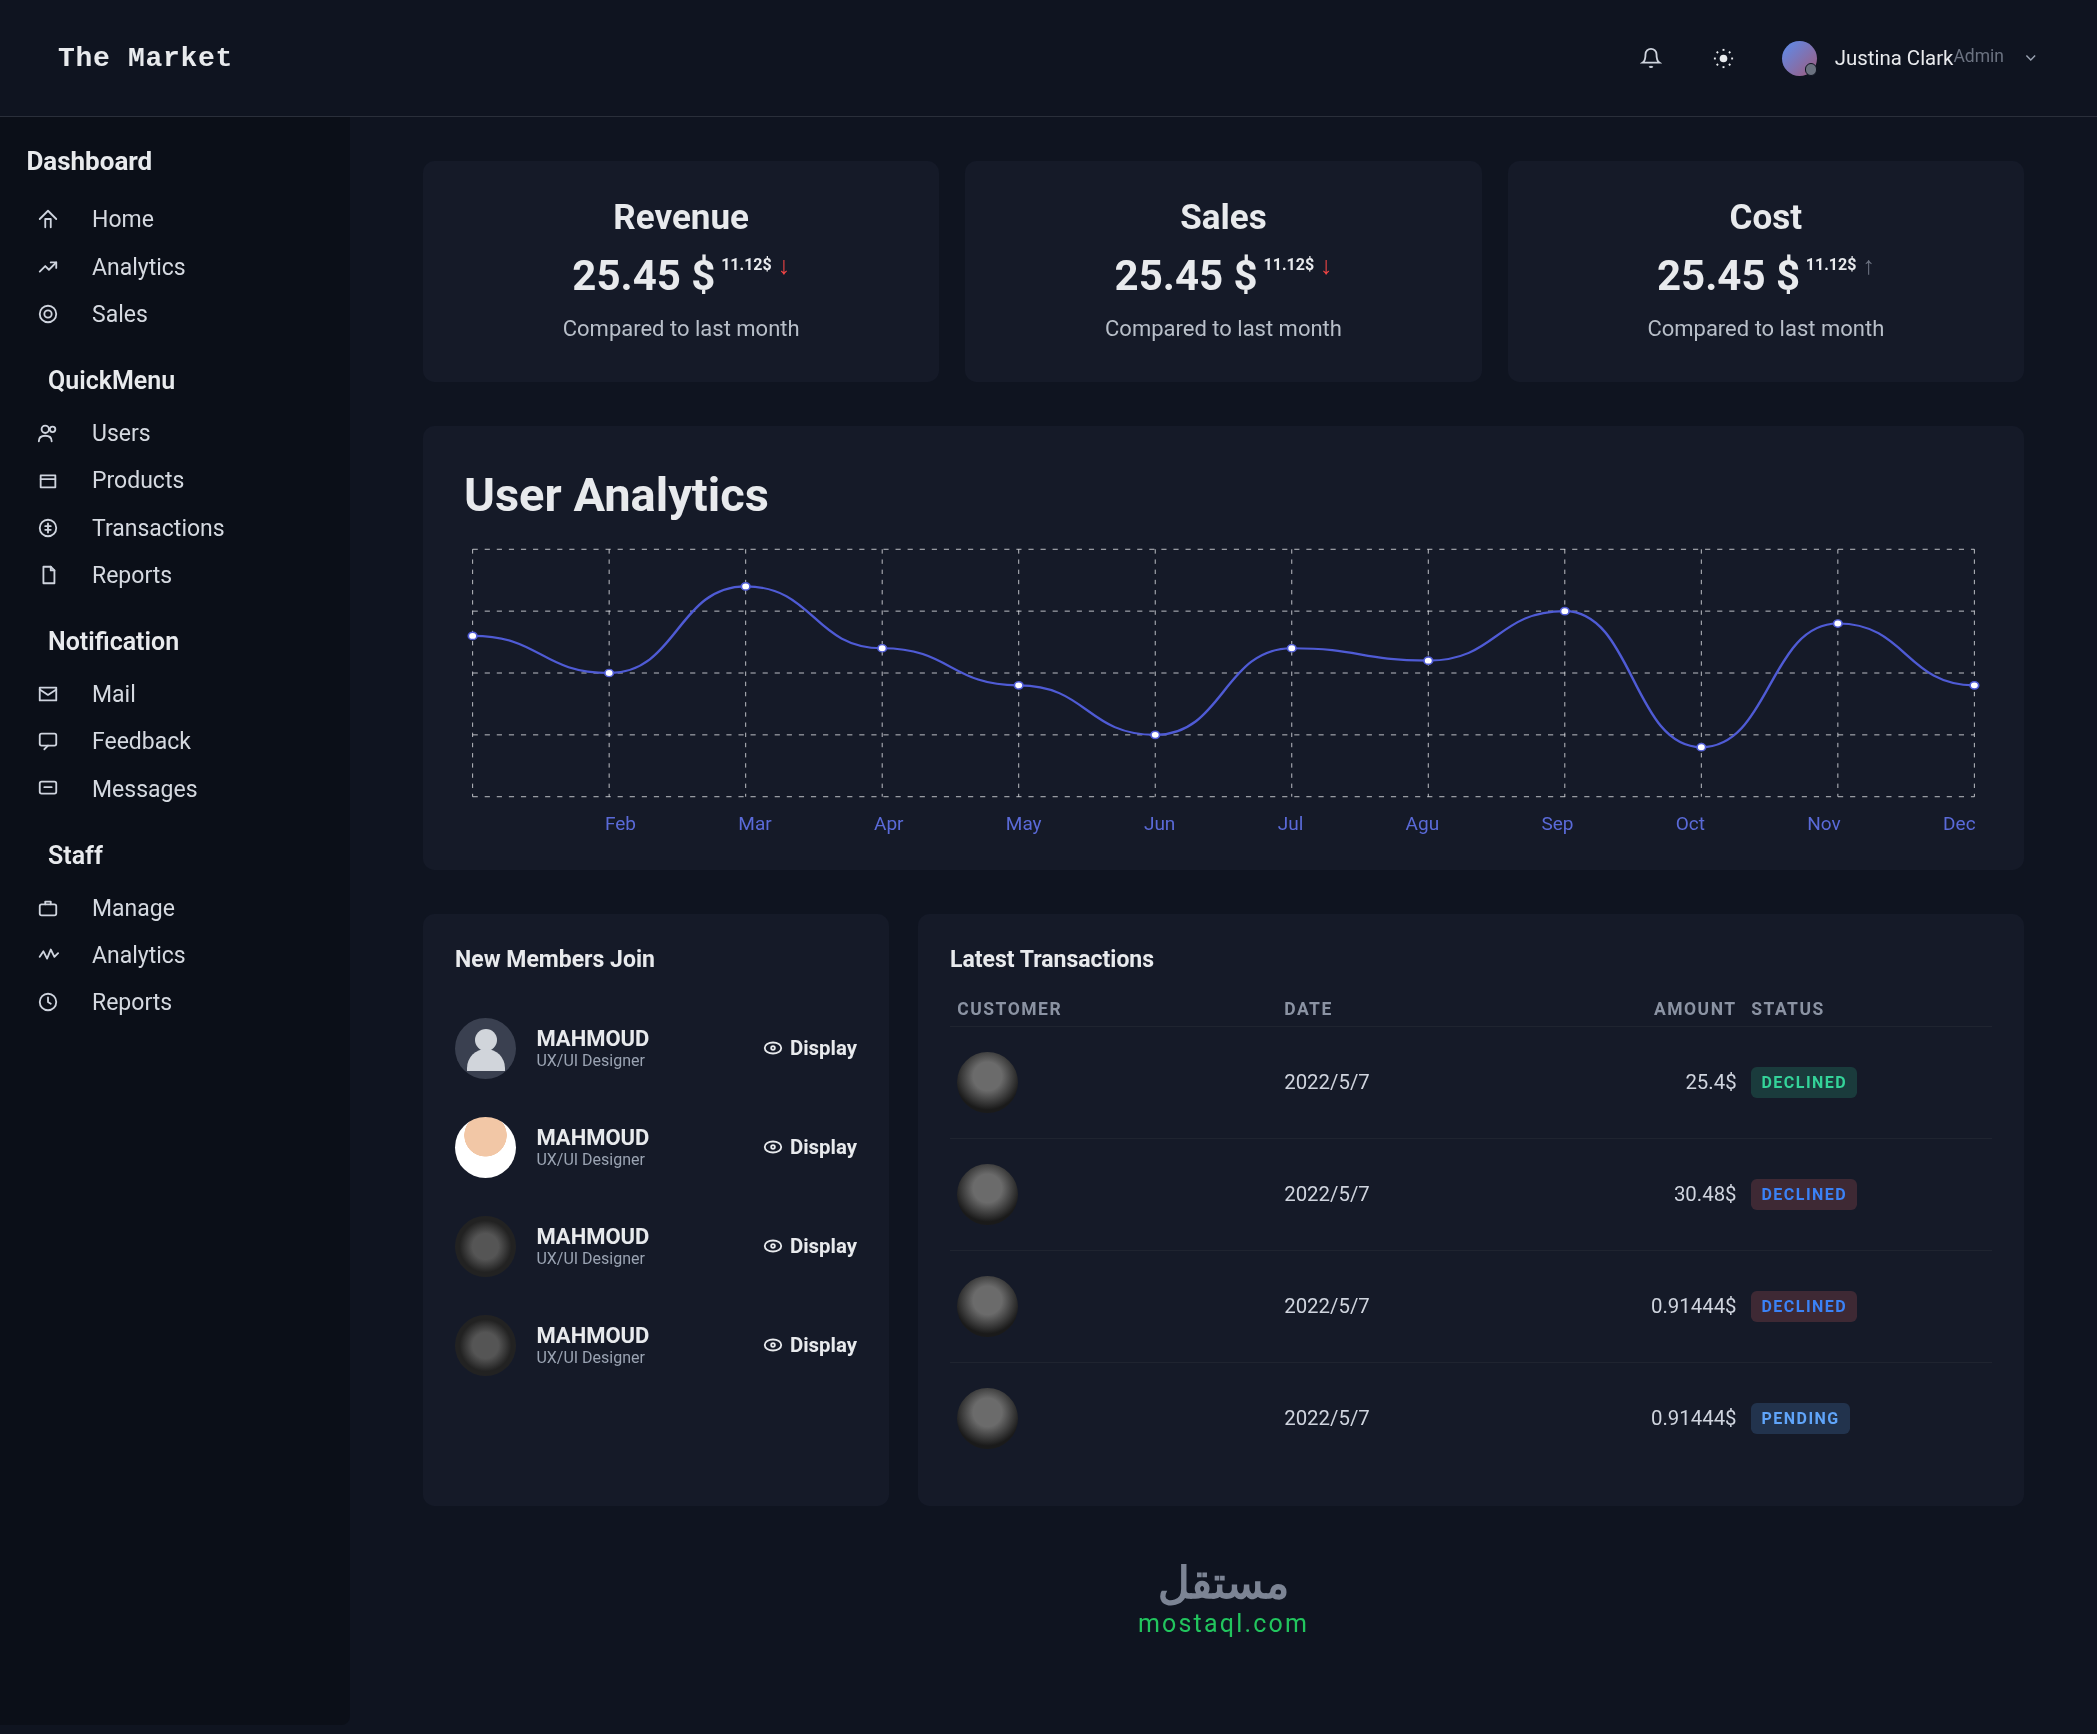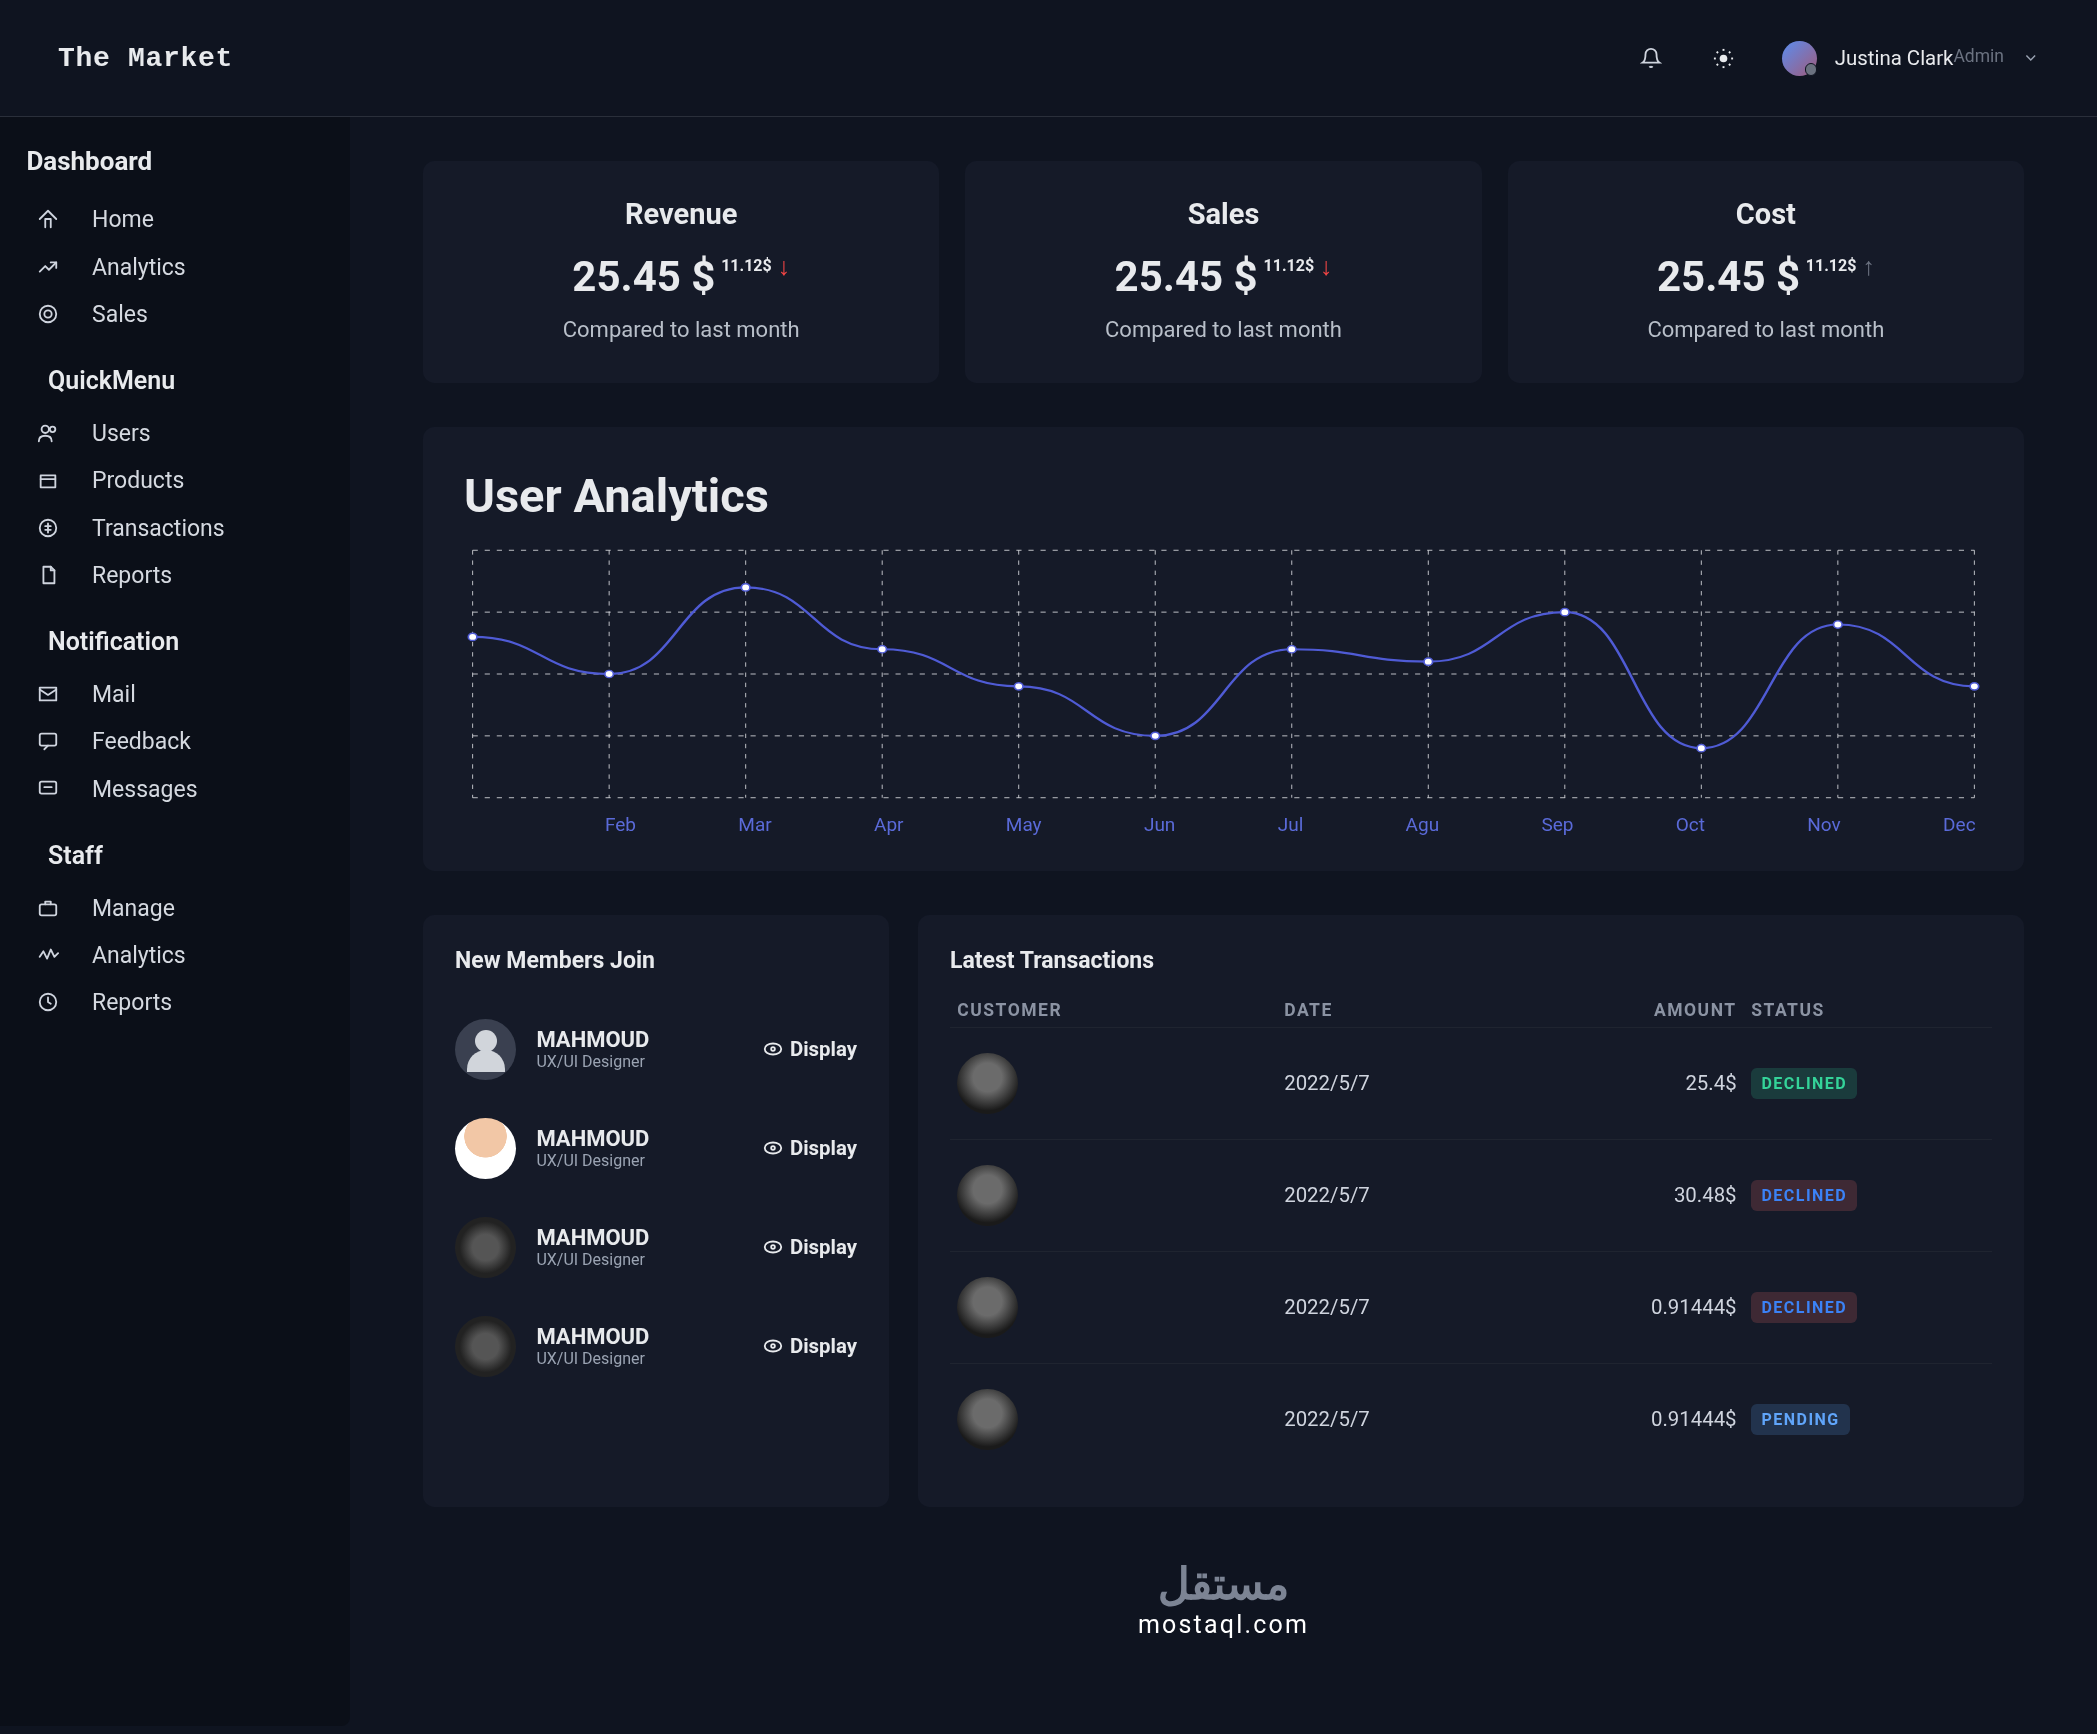--- a/index.html
+++ b/index.html
@@ -38,21 +38,21 @@
 .layout { display:flex; }
 .sidebar { width:350px; background:#0b0f18; padding:29px 22px; border-radius:0 0 8.7px 0; }
 .side-title { font-size:26px; font-weight:700; margin-bottom:20px; padding-left:4.4px; }
 .side-group { font-size:25px; font-weight:600; margin:28px 0 14.6px 26px; }
 .side-item { display:flex; gap:31px; padding:10.2px 13px; border-radius:7.3px; cursor:pointer; font-size:23px; color:#d5d9e0; }
 .side-icon { width:26px; height:26px; display:flex; align-items:center; justify-content:center; color:#cfd4de; }
 
 .main { flex:1; padding:44px 44px 87px 44px; }
 .cards { display:flex; gap:26px; margin-bottom:44px; padding:0 29px; }
 .card { flex:1; background:#151a28; border-radius:11.7px; padding:36px 29px 41px 29px; text-align:center; }
-.card h3 { font-size:29px; font-weight:700; margin-bottom:21px; }
+.card h3 { font-size:35px; font-weight:700; margin-bottom:13px; }
 .card .big { font-size:42px; font-weight:700; display:inline-flex; align-items:flex-start; gap:5.8px; }
 .card .sup { font-size:16px; margin-top:4.4px; }
 .card .arrow { font-size:25px; }
 .card .arrow.down { color:#ef4444; }
 .card .arrow.up { color:#6b7280; }
 .card .sub { font-size:22px; color:#b8bfc9; margin-top:16px; }
 
 .analytics { background:#151a28; border-radius:11.7px; padding:41px 41px 35px 41px; margin:0 29px 44px 29px; }
 .analytics h2 { font-size:47px; font-weight:700; margin-bottom:20.4px; }
 .chart-wrap { width:100%; }
@@ -80,21 +80,21 @@
 .tx-avatar { width:61px; height:61px; border-radius:50%; background:radial-gradient(circle at 50% 40%,#6b6b6b 30%,#1a1a1a 70%); }
 .tx-date, .tx-amount { font-size:20.4px; color:#cfd4de; }
 .tx-amount { text-align:right; padding-right:14.6px; }
 .status-badge { display:inline-block; padding:5.8px 10.2px; border-radius:5.8px; font-size:16px; font-weight:700; letter-spacing:1.5px; }
 .status-APPROVED { background:rgba(52,211,153,.18); color:#34d399; }
 .status-DECLINED { background:rgba(248,113,113,.18); color:#3b82f6; }
 .status-PENDING  { background:rgba(96,165,250,.18); color:#60a5fa; }
 
 .footer { text-align:center; margin-top:51px; }
 .footer-big { font-size:44px; font-weight:800; color:#7c8494; }
-.footer-small { font-size:25px; color:#ffffff; letter-spacing:2.2px; }
+.footer-small { font-size:25px; color:#22c55e; letter-spacing:2.2px; }
 
 svg { display:block; }
 </style>
 </head>
 <body>
 
 <div class="header">
   <div class="logo">The Market</div>
   <div class="header-right">
     <div class="icon-btn">

